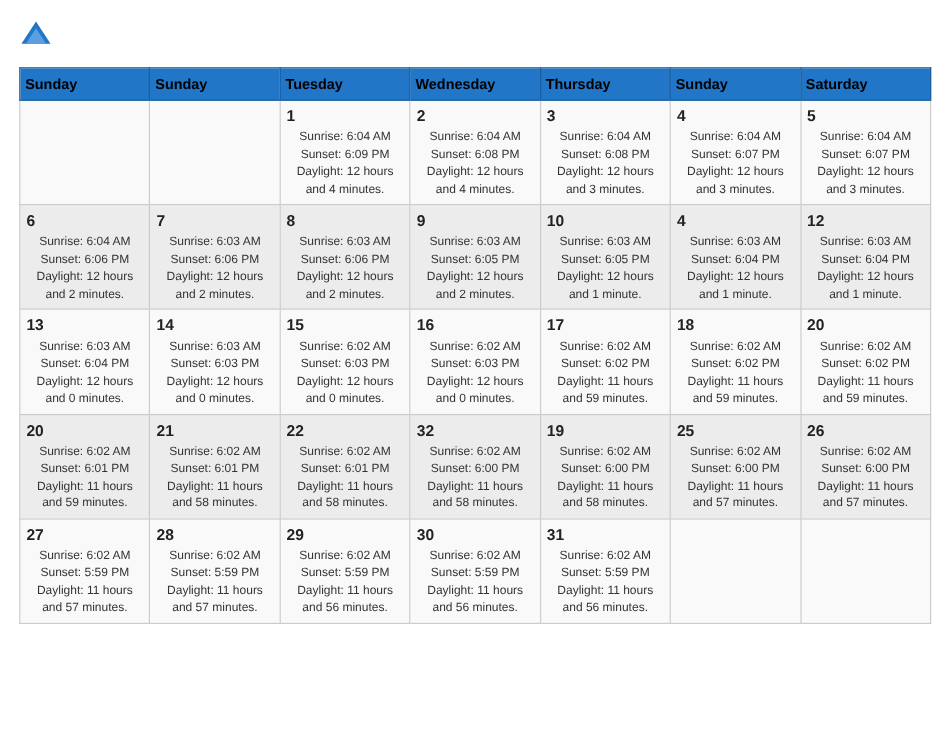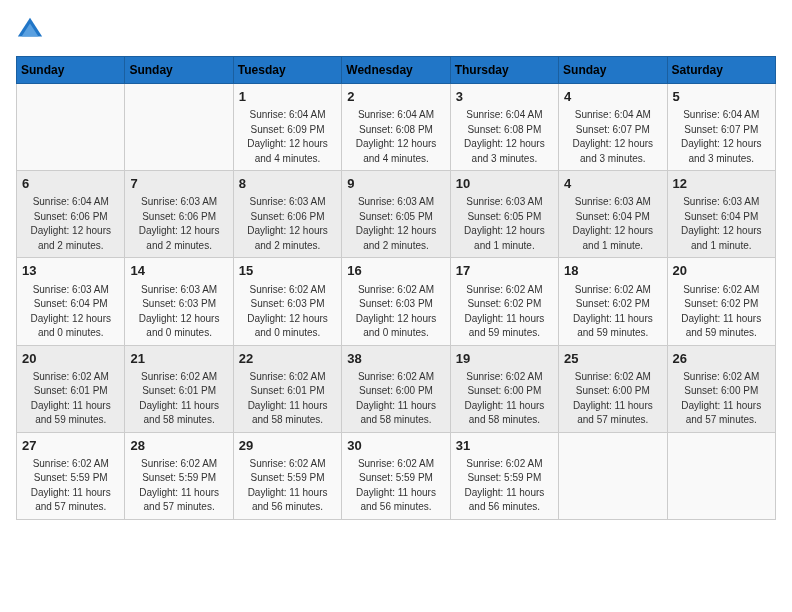--- a/index.html
+++ b/index.html
@@ -256,21 +256,21 @@
 Sunset: 6:01 PM
 Daylight: 11 hours and 58 minutes.</div>
         </td>
         <td>
           <span class="day-num">22</span>
           <div class="day-info" style="white-space: pre-line;">Sunrise: 6:02 AM
 Sunset: 6:01 PM
 Daylight: 11 hours and 58 minutes.</div>
         </td>
         <td>
-          <span class="day-num">38</span>
+          <span class="day-num">32</span>
           <div class="day-info" style="white-space: pre-line;">Sunrise: 6:02 AM
 Sunset: 6:00 PM
 Daylight: 11 hours and 58 minutes.</div>
         </td>
         <td>
           <span class="day-num">19</span>
           <div class="day-info" style="white-space: pre-line;">Sunrise: 6:02 AM
 Sunset: 6:00 PM
 Daylight: 11 hours and 58 minutes.</div>
         </td>

